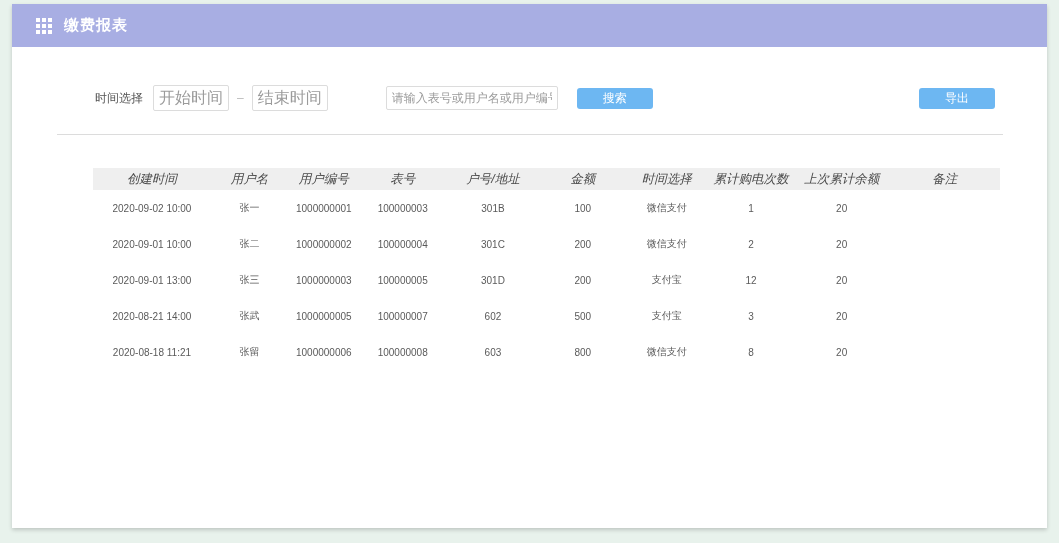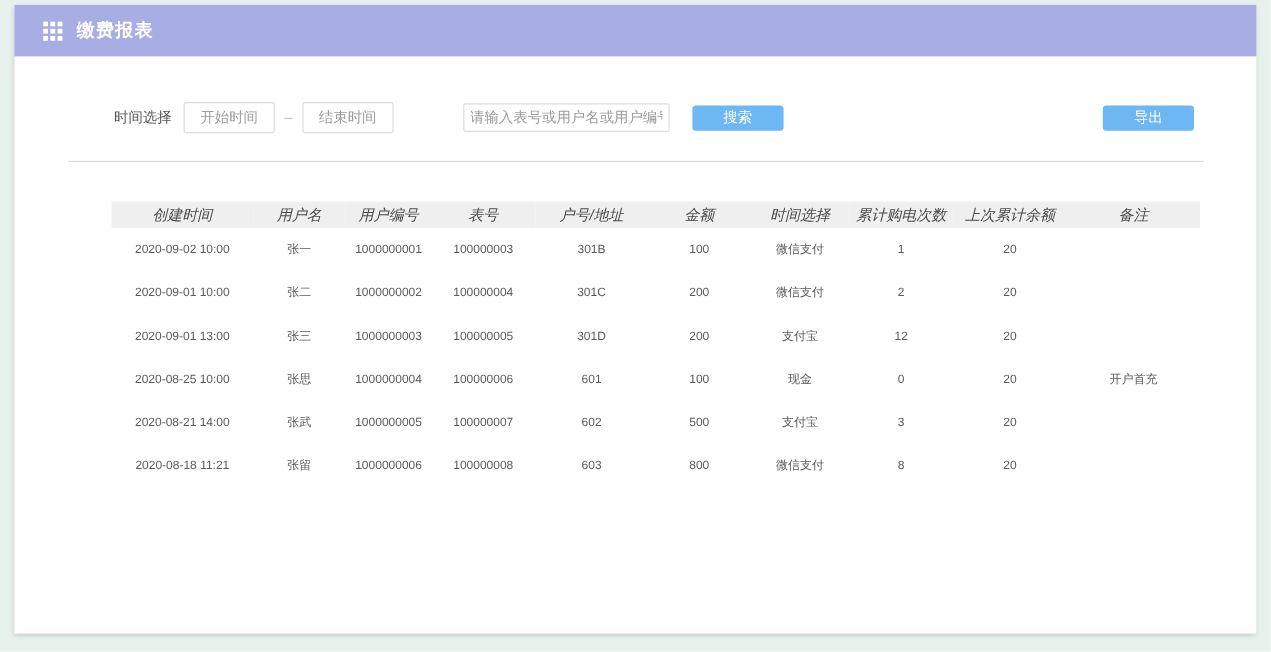--- a/index.html
+++ b/index.html
@@ -52,21 +52,21 @@
     color:#555;
     margin-right:10px;
     white-space:nowrap;
   }
   .time-input{
     width:70px;
     height:22px;
     border:1px solid #dcdcdc;
     border-radius:2px;
     text-align:center;
-    font-size:12px;
+    font-size:16px;
     color:#666;
     outline:none;
     box-sizing:content-box;
     font-family:inherit;
   }
   .time-input::placeholder, .search-input::placeholder{color:#9b9b9b;}
   .dash{
     color:#bbb;
     font-size:12px;
     margin:0 8px;
@@ -226,32 +226,20 @@
           <td>1000000003</td>
           <td>100000005</td>
           <td>301D</td>
           <td>200</td>
           <td>支付宝</td>
           <td>12</td>
           <td>20</td>
           <td></td>
         </tr>
         <tr>
-          <td>2020-08-25 10:00</td>
-          <td>张思</td>
-          <td>1000000004</td>
-          <td>100000006</td>
-          <td>601</td>
-          <td>100</td>
-          <td>现金</td>
-          <td>0</td>
-          <td>20</td>
-          <td>开户首充</td>
-        </tr>
-        <tr>
           <td>2020-08-21 14:00</td>
           <td>张武</td>
           <td>1000000005</td>
           <td>100000007</td>
           <td>602</td>
           <td>500</td>
           <td>支付宝</td>
           <td>3</td>
           <td>20</td>
           <td></td>

